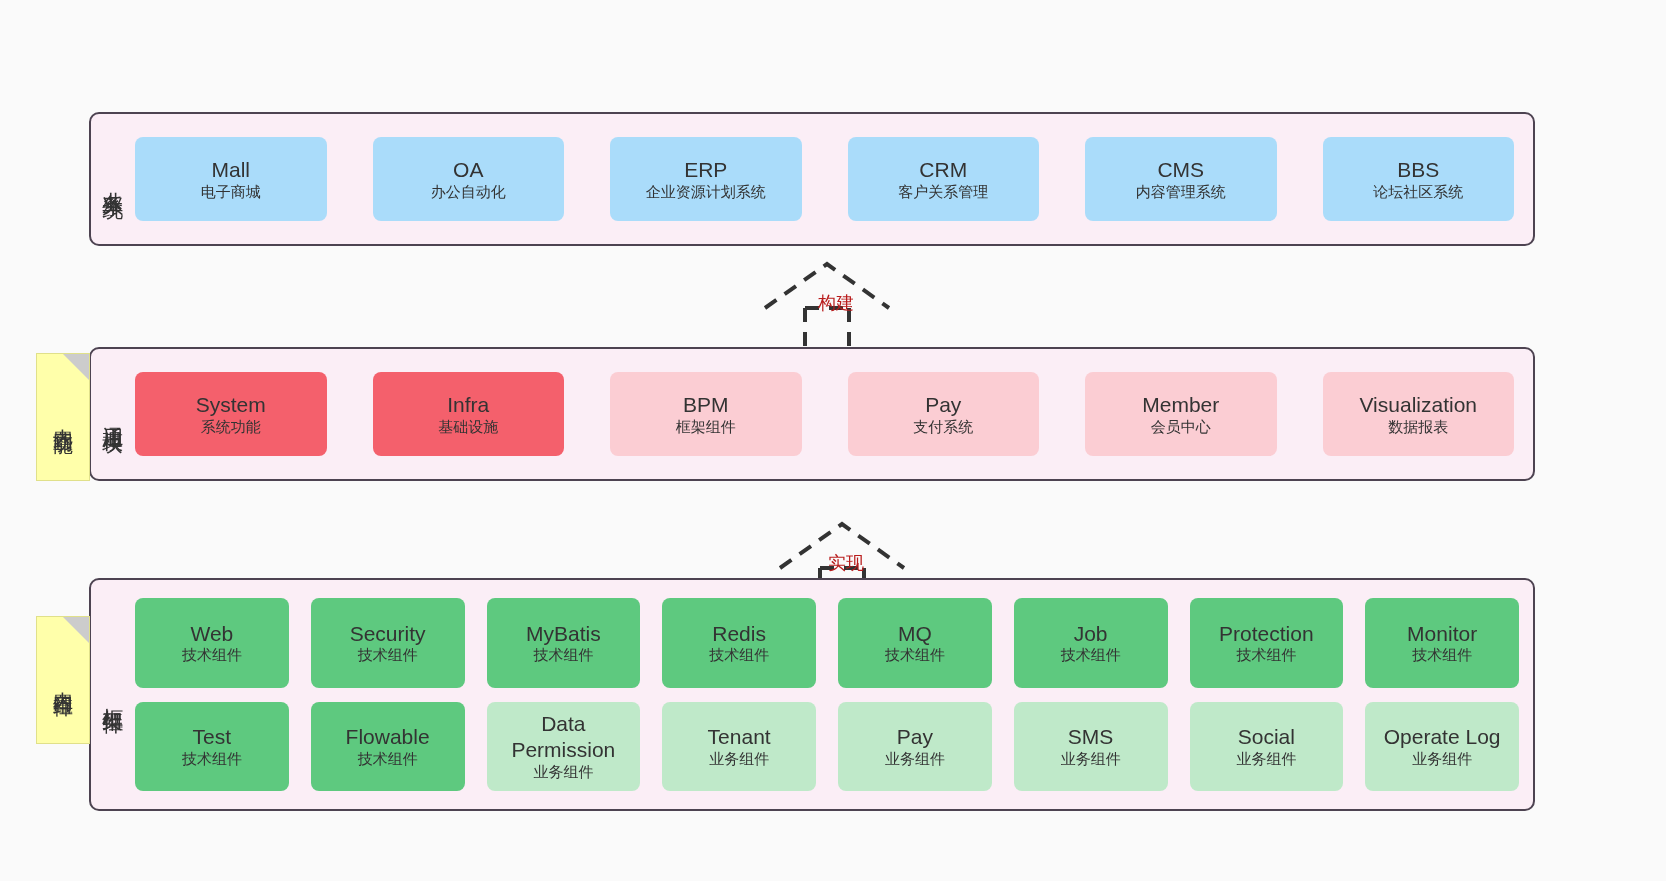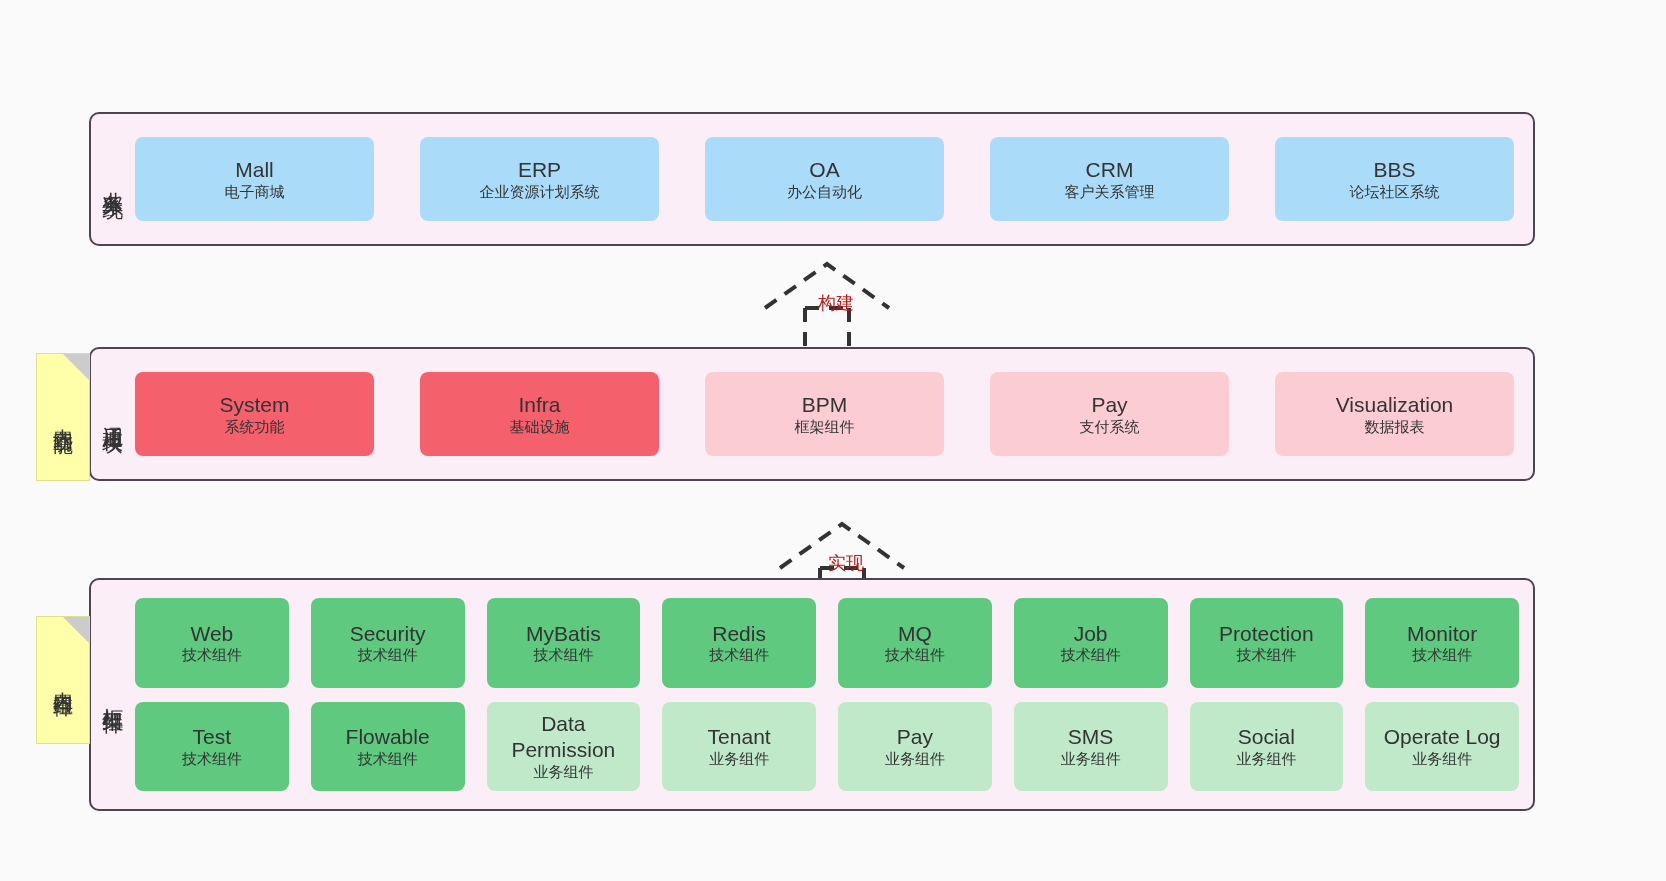--- a/index.html
+++ b/index.html
@@ -191,30 +191,34 @@
 <body>
 
 <div class="layer" id="layer-business">
   <div class="layer-title">业务系统</div>
   <div class="layer-body">
     <div class="card">
       <span class="card-en">Mall</span>
       <span class="card-cn">电子商城</span>
     </div>
     <div class="card">
+      <span class="card-en">OA</span>
+      <span class="card-cn">办公自动化</span>
+    </div>
+    <div class="card">
       <span class="card-en">ERP</span>
       <span class="card-cn">企业资源计划系统</span>
     </div>
     <div class="card">
-      <span class="card-en">OA</span>
-      <span class="card-cn">办公自动化</span>
-    </div>
-    <div class="card">
       <span class="card-en">CRM</span>
       <span class="card-cn">客户关系管理</span>
+    </div>
+    <div class="card">
+      <span class="card-en">CMS</span>
+      <span class="card-cn">内容管理系统</span>
     </div>
     <div class="card">
       <span class="card-en">BBS</span>
       <span class="card-cn">论坛社区系统</span>
     </div>
   </div>
 </div>
 
 <div class="arrow-group" id="arrow-build">
   <svg width="160" height="90" viewBox="0 0 160 90">
@@ -239,20 +243,24 @@
     </div>
     <div class="card c-soft">
       <span class="card-en">BPM</span>
       <span class="card-cn">框架组件</span>
     </div>
     <div class="card c-soft">
       <span class="card-en">Pay</span>
       <span class="card-cn">支付系统</span>
     </div>
     <div class="card c-soft">
+      <span class="card-en">Member</span>
+      <span class="card-cn">会员中心</span>
+    </div>
+    <div class="card c-soft">
       <span class="card-en">Visualization</span>
       <span class="card-cn">数据报表</span>
     </div>
   </div>
 </div>
 
 <div class="arrow-group" id="arrow-impl">
   <svg width="160" height="90" viewBox="0 0 160 90">
     <polyline points="10,52 72,8 134,52" fill="none" stroke="#333333" stroke-width="4" stroke-dasharray="14,10" stroke-linecap="butt"></polyline>
     <polyline points="50,52 50,90" fill="none" stroke="#333333" stroke-width="4" stroke-dasharray="14,10"></polyline>

